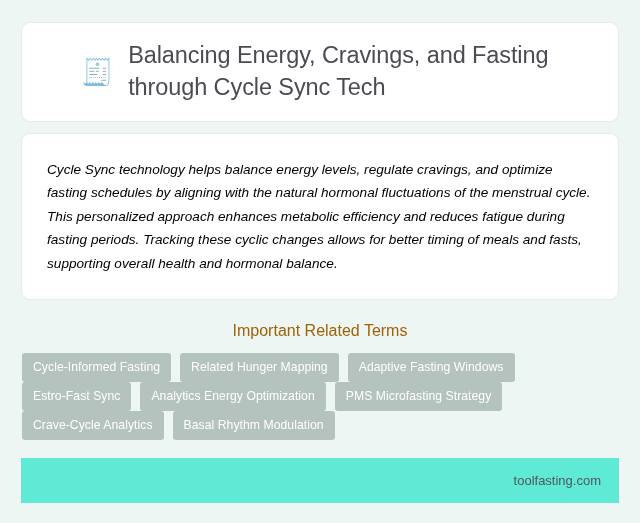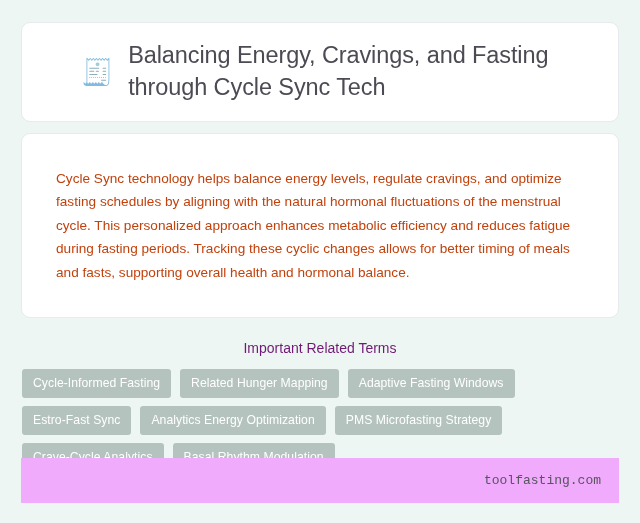--- a/index.html
+++ b/index.html
@@ -67,38 +67,39 @@
 
   .summary-card {
     margin-top: 11px;
     padding: 16px 16px 16px 17px;
     min-height: 135px;
   }
 
   .summary-text {
     font-size: 13.6px;
     line-height: 1.72;
-    color: #c2410c;
-    margin: 17px;
+    color: #000000;
+    margin: 8px;
     letter-spacing: 0.01px;
+    font-style: italic;
   }
 
   
   .terms-heading {
     text-align: center;
-    font-size: 14px;
-    color: #701a75;
+    font-size: 16px;
+    color: #a16207;
     font-weight: 400;
     margin: 22px 0 13px 0;
   }
 
   .tag-cloud {
     display: flex;
     flex-wrap: wrap;
-    gap: 8px 9px;
+    gap: 0 9px;
     padding: 0 1px;
     align-content: flex-start;
   }
 
   .tag {
     background: #b5c3bf;
     color: #ffffff;
     font-size: 12.2px;
     line-height: 1;
     padding: 8px 11px 9px 11px;
@@ -107,27 +108,26 @@
     letter-spacing: 0.05px;
   }
 
   
   .footer {
     position: absolute;
     left: 21px;
     right: 21px;
     top: 458px;
     height: 45px;
-    background: #f0abfc;
+    background: #5eead4;
     display: flex;
     align-items: center;
     justify-content: flex-end;
     padding-right: 18px;
     box-sizing: border-box;
-    font-family: Liberation Mono, monospace;
   }
 
   .footer-site {
     font-size: 13px;
     color: #55555d;
   }
 </style>
 </head>
 <body>
 

